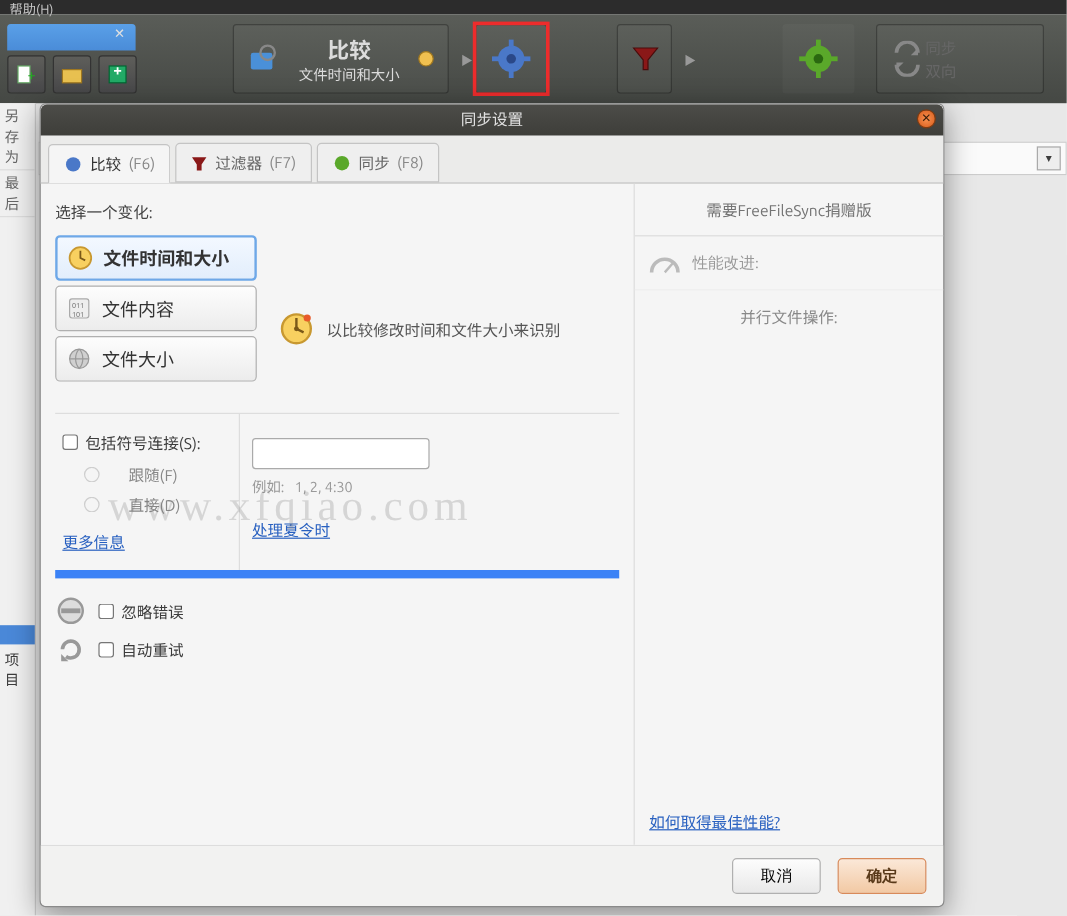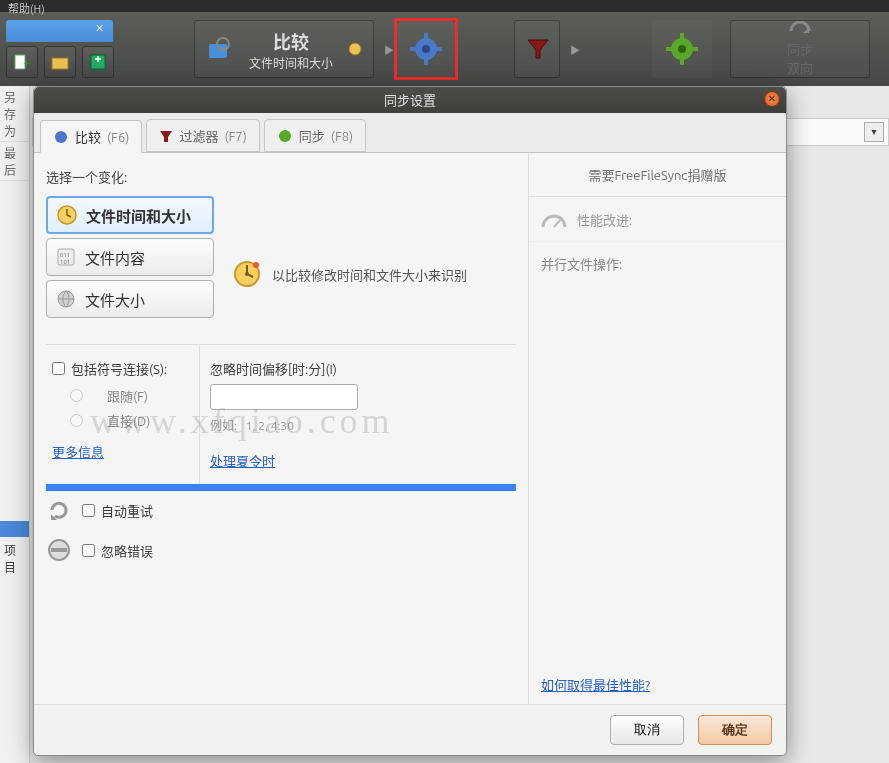--- a/index.html
+++ b/index.html
@@ -223,26 +223,28 @@
   border-bottom: 1px solid #ddd;
   color: #737373;
 }
 .right-row {
   padding: 12px;
   color: #999;
   display: flex;
   align-items: center;
   gap: 10px;
   border-bottom: 1px solid #eee;
+  font-family: Liberation Serif, serif;
 }
 .right-body {
   padding: 12px;
   color: #888;
   flex: 1;
   position: relative;
+  text-align: center;
 }
 .perf-link {
   position: absolute;
   bottom: 10px;
   left: 12px;
   color: #2860c0;
   text-decoration: underline;
   font-size: 13px;
 }
 
@@ -437,21 +439,21 @@
         <circle cx="17" cy="17" r="4" fill="#2a6810"></circle>
         <g fill="#5aa82a">
           <rect x="15" y="1" width="4" height="6"></rect>
           <rect x="15" y="27" width="4" height="6"></rect>
           <rect x="1" y="15" width="6" height="4"></rect>
           <rect x="27" y="15" width="6" height="4"></rect>
         </g>
       </svg>
   </div>
 
-  <div class="tb-group tb-sync" style="margin-left:10px;flex-direction:column;">
+  <div class="tb-group tb-sync" style="margin-left:10px;">
     <svg width="30" height="30">
         <path d="M6 10 A9 9 0 0 1 24 10 M24 20 A9 9 0 0 1 6 20" fill="none" stroke="#888" stroke-width="3"></path>
         <path d="M24 6 L24 12 L18 12 Z M6 24 L6 18 L12 18 Z" fill="#888"></path>
       </svg>
     <div class="labels" style="color:#666;">
       <div class="big">同步</div>
       <div class="small">双向</div>
     </div>
   </div>
 </div>
@@ -547,54 +549,53 @@
             <input type="radio" name="sl" disabled="" style="">
             <span>跟随(F)</span>
           </label>
           <label class="sub-radio">
             <input type="radio" name="sl" disabled="" style="">
             <span>直接(D)</span>
           </label>
           <a class="link">更多信息</a>
         </div>
         <div class="sub-right">
-          <div>忽略时间偏移[时:分](I)</div>
           <input class="offset-input" type="text" style="">
           <div class="example">
             <span>例如:</span>
             <span style="margin-left:6px;">1, 2, 4:30</span>
           </div>
           <a class="link" style="margin-top:18px;">处理夏令时</a>
         </div>
       </div>
 
+      <div class="err-row">
+        <div class="err-icon">
+          <svg width="24" height="24">
+              <circle cx="12" cy="12" r="10" fill="#ddd" stroke="#999" stroke-width="2"></circle>
+              <rect x="4" y="10" width="16" height="4" fill="#999"></rect>
+            </svg>
+        </div>
+        <label style="display:flex;align-items:center;gap:6px;">
+          <input type="checkbox" style="">
+          <span>忽略错误</span>
+        </label>
+      </div>
       <div class="err-row" style="margin-top:6px;">
         <div class="err-icon">
           <svg width="24" height="24">
               <path d="M5 12 A7 7 0 1 1 8 18" fill="none" stroke="#999" stroke-width="3"></path>
               <path d="M4 16 L4 22 L10 22 Z" fill="#999"></path>
             </svg>
         </div>
         <label style="display:flex;align-items:center;gap:6px;">
           <input type="checkbox" style="">
           <span>自动重试</span>
         </label>
       </div>
-      <div class="err-row">
-        <div class="err-icon">
-          <svg width="24" height="24">
-              <circle cx="12" cy="12" r="10" fill="#ddd" stroke="#999" stroke-width="2"></circle>
-              <rect x="4" y="10" width="16" height="4" fill="#999"></rect>
-            </svg>
-        </div>
-        <label style="display:flex;align-items:center;gap:6px;">
-          <input type="checkbox" style="">
-          <span>忽略错误</span>
-        </label>
-      </div>
     </div>
 
     <div class="right-col">
       <div class="right-head">需要FreeFileSync捐赠版</div>
       <div class="right-row">
         <svg width="26" height="20">
             <path d="M2 18 A11 11 0 0 1 24 18" fill="none" stroke="#bbb" stroke-width="3"></path>
             <line x1="13" y1="18" x2="20" y2="10" stroke="#bbb" stroke-width="2"></line>
           </svg>
         <span>性能改进:</span>

